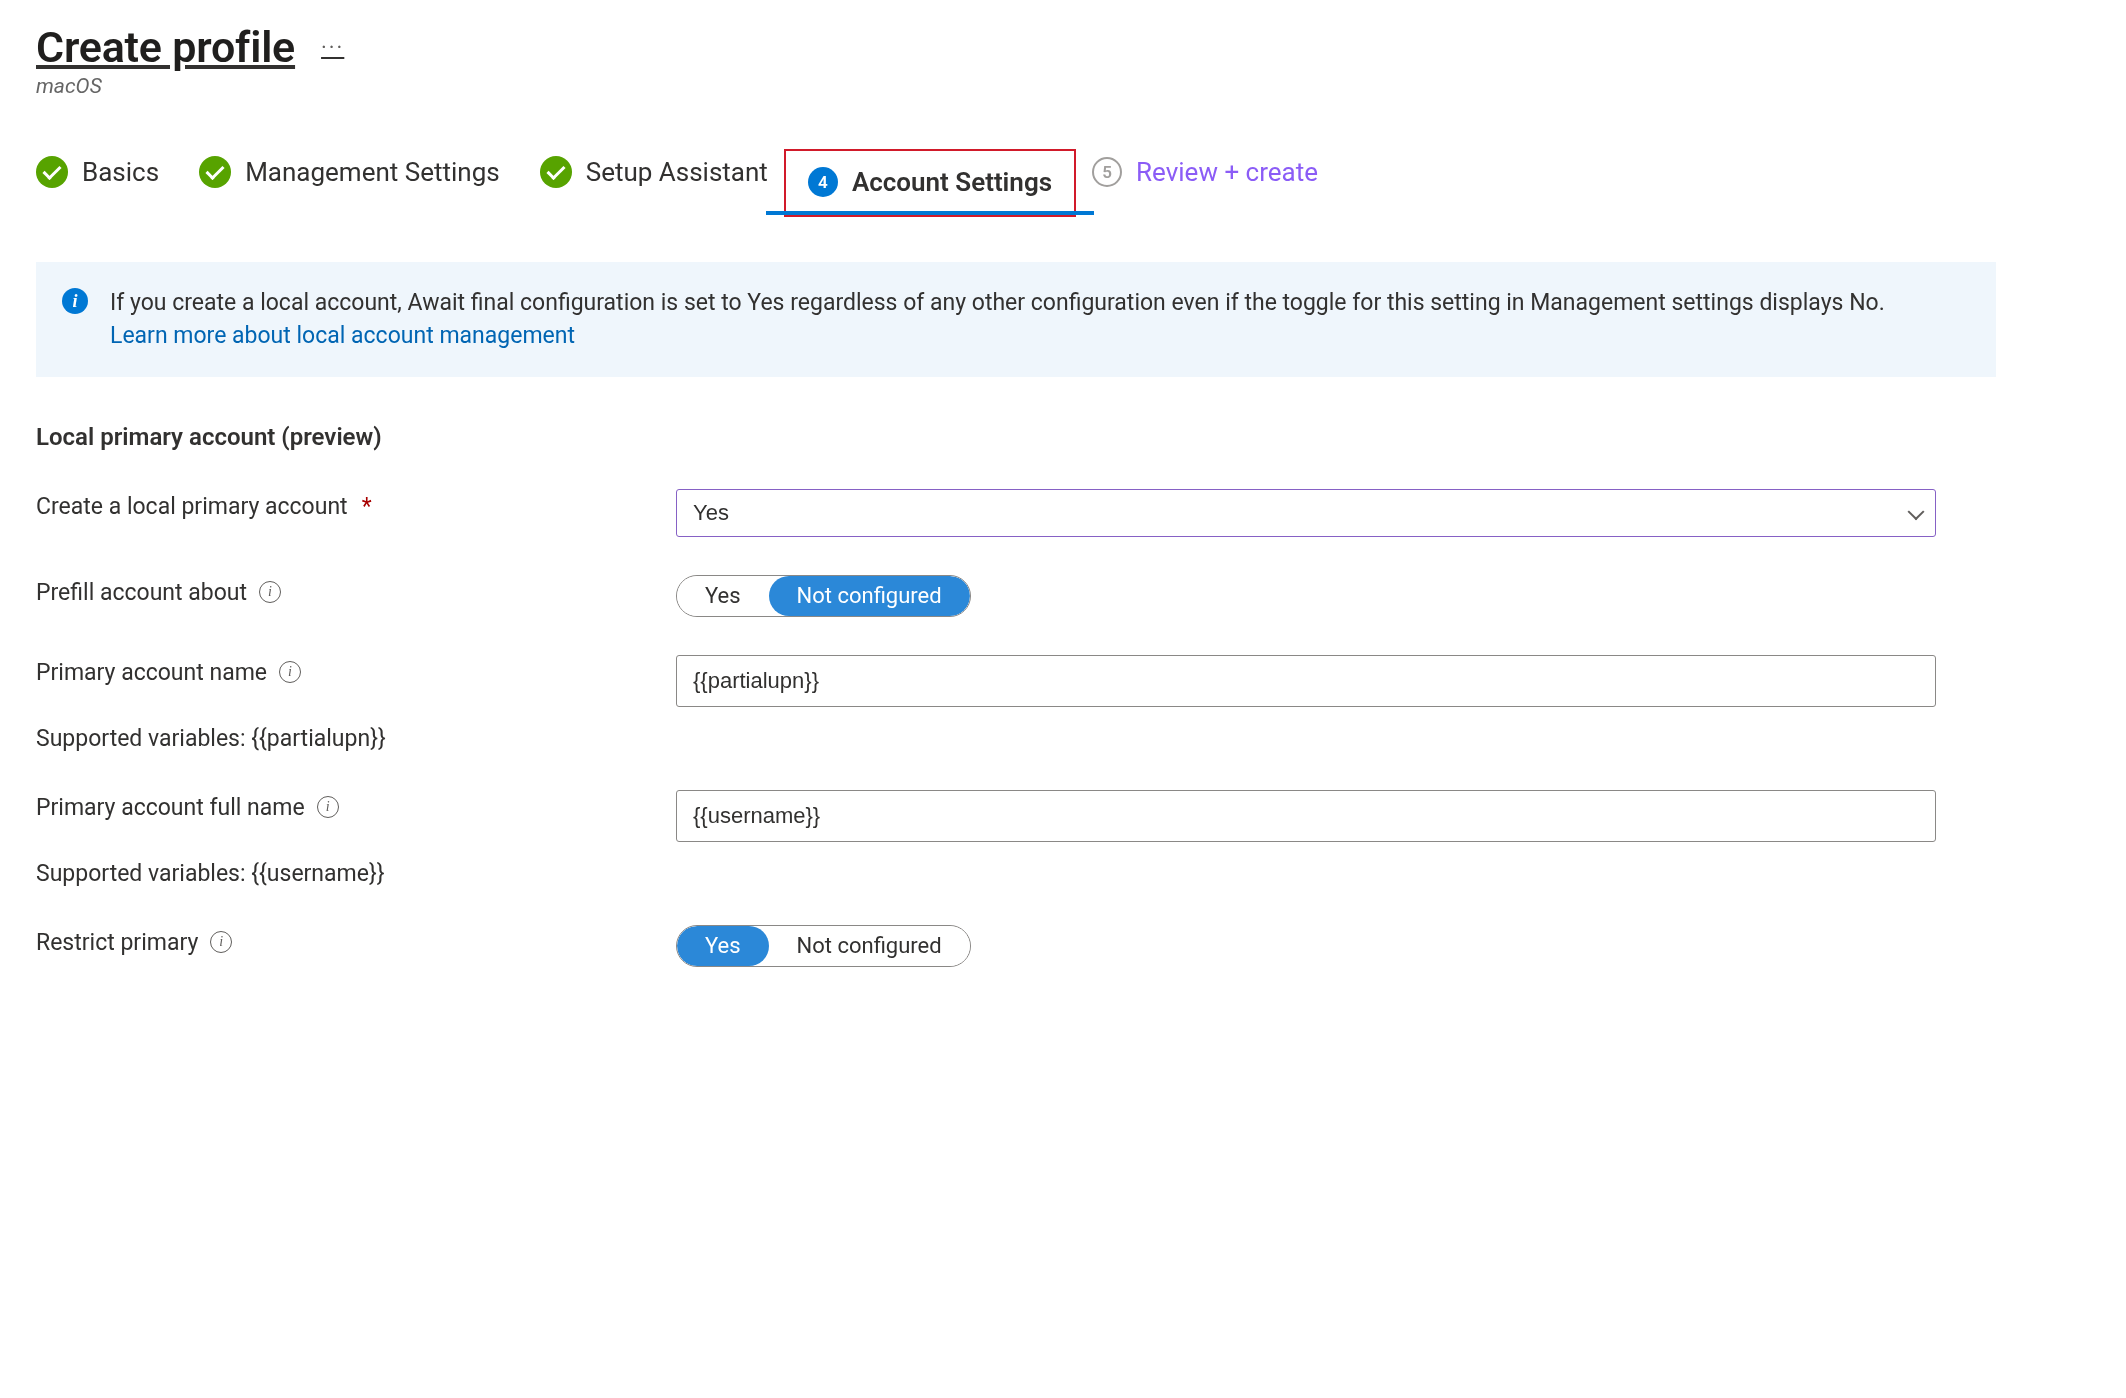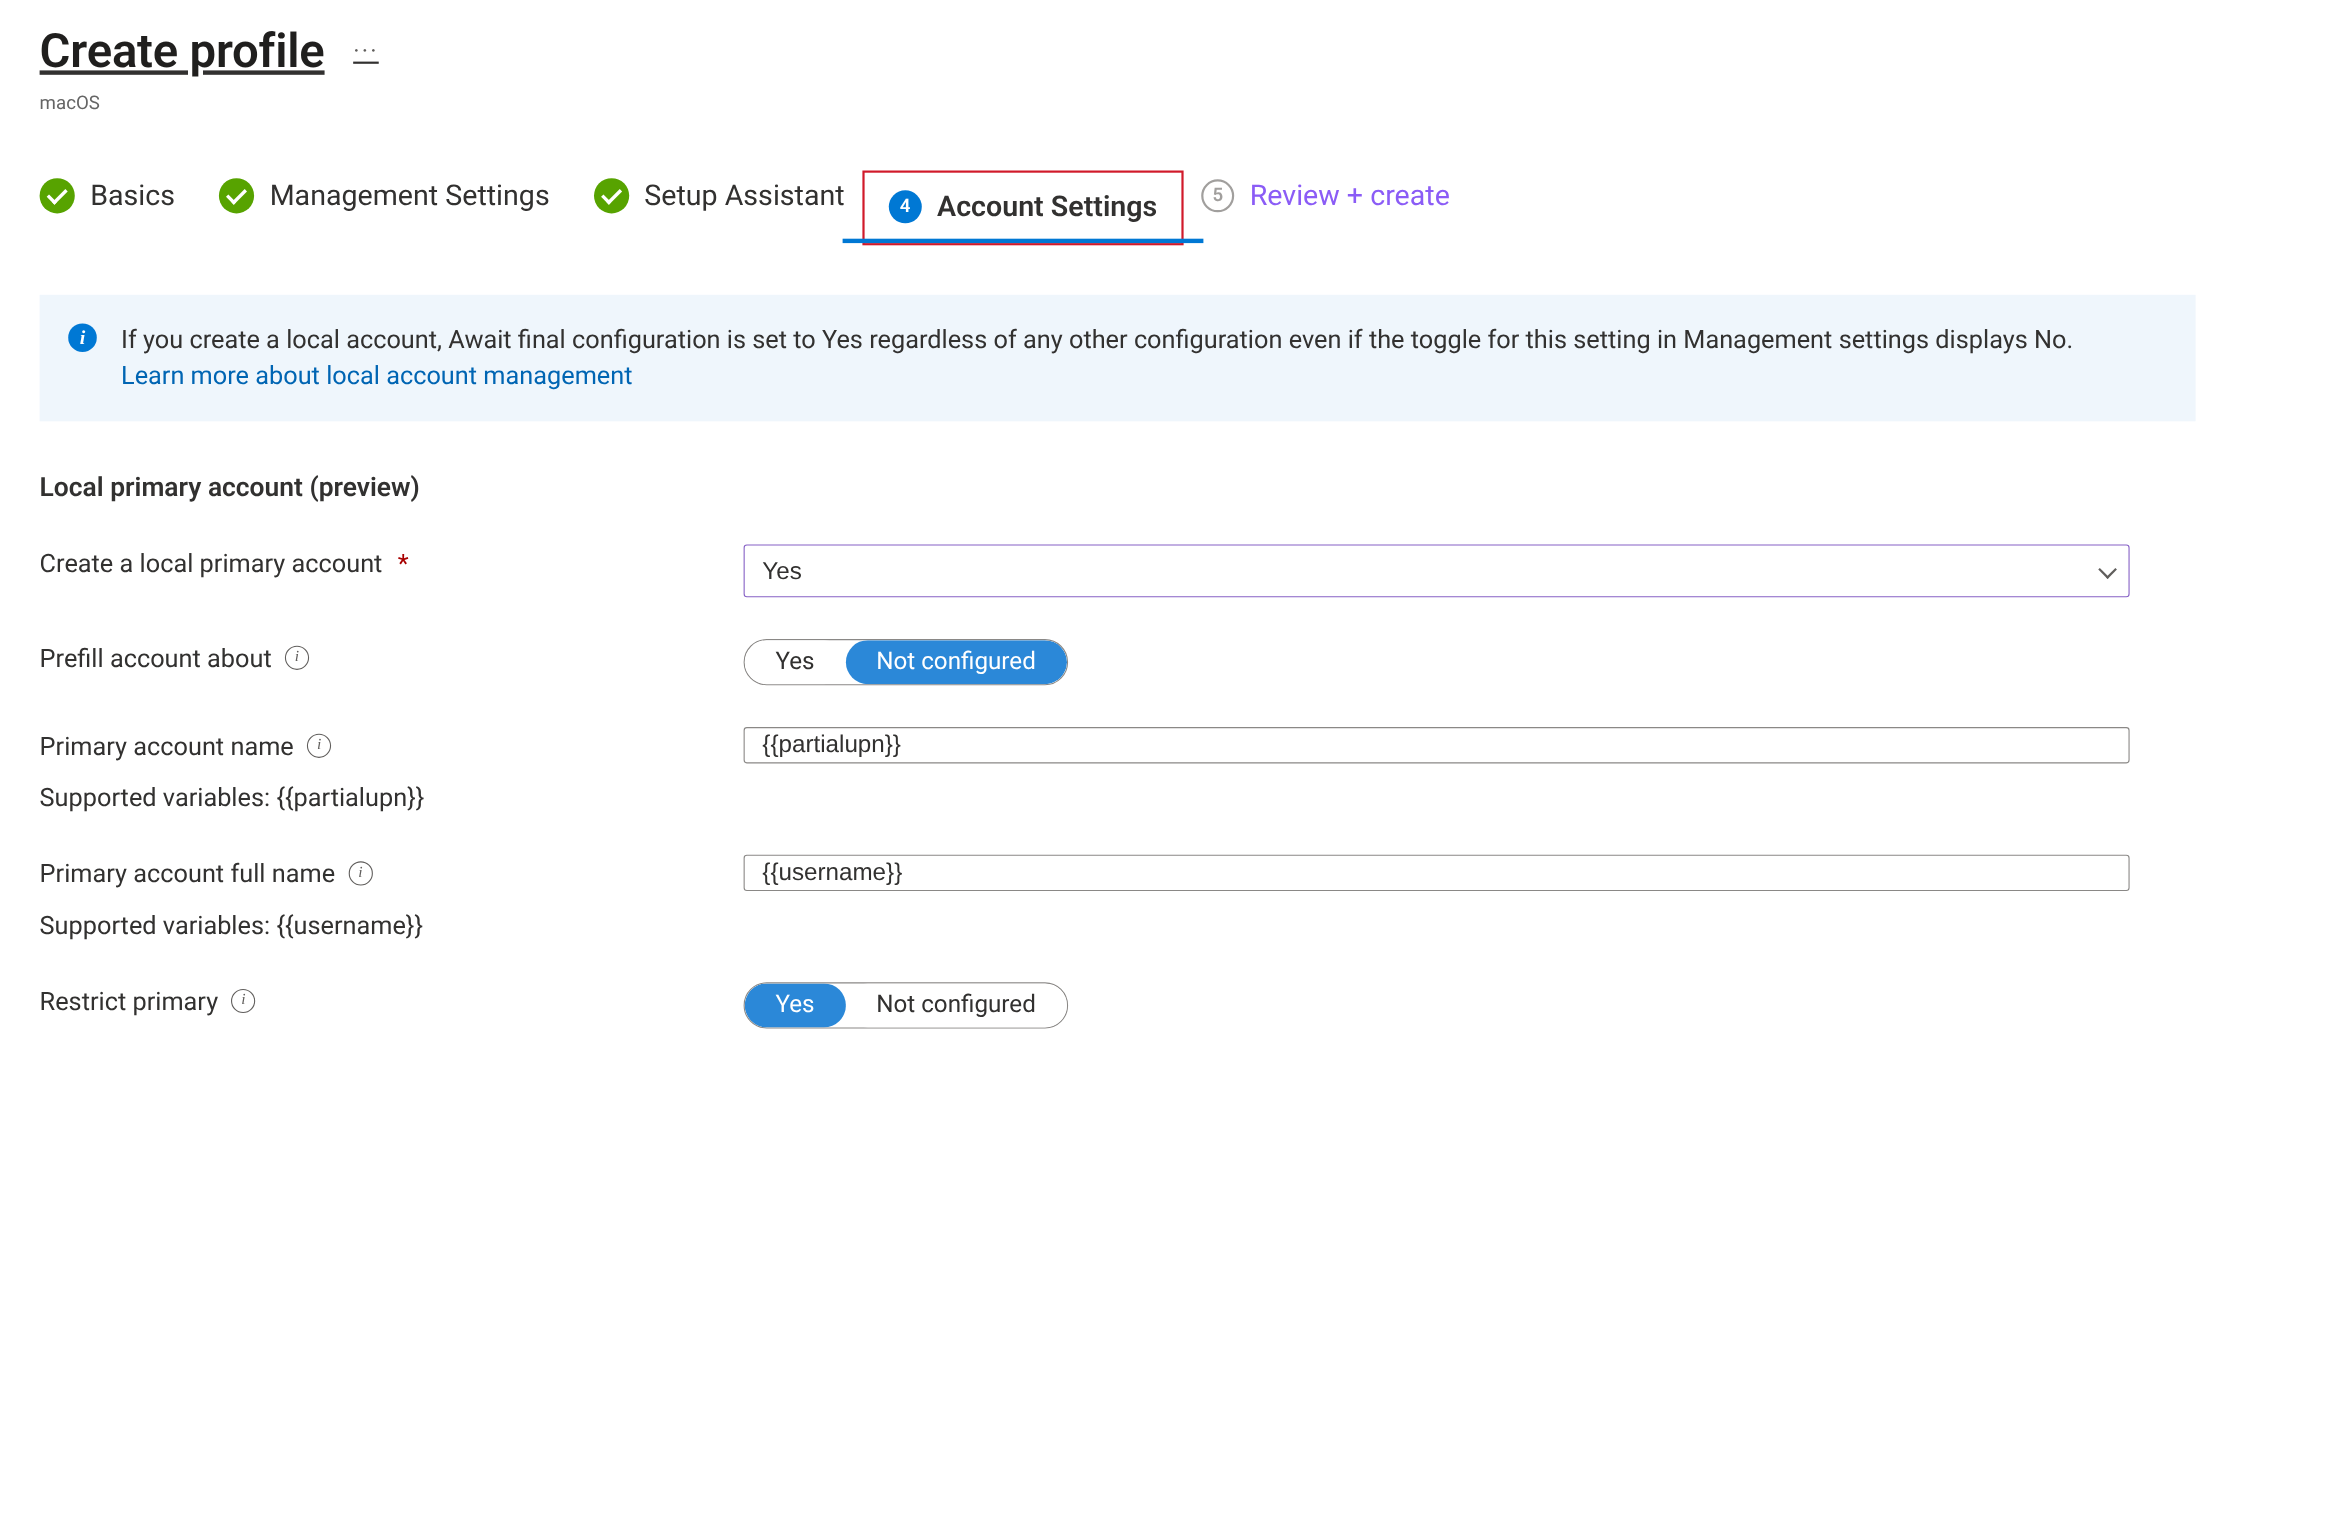--- a/index.html
+++ b/index.html
@@ -13,21 +13,21 @@
   }
   .header-row { display: flex; align-items: center; gap: 26px; text-decoration: underline; }
   .page-title {
     font-size: 43px;
     font-weight: 600;
     color: #201f1e;
     margin: 0;
     letter-spacing: -0.2px;
   }
   .more-dots { font-size: 22px; color: #605e5c; letter-spacing: 2px; cursor: pointer; user-select: none; }
-  .subtitle { font-size: 17px; color: #656565; margin-top: 12px; }
+  .subtitle { font-size: 21px; color: #656565; margin-top: 2px; font-style: italic; }
 
   
   .stepper {
     display: flex;
     align-items: center;
     gap: 40px;
     margin-top: 58px;
   }
   .step {
     display: flex;
@@ -194,21 +194,21 @@
     border-radius: 999px;
   }
   .pill-opt.selected {
     background: #2b88d8;
     color: #fff;
   }
 
   
   .txt-input {
     width: 100%;
-    height: 33px;
+    height: 52px;
     border: 1px solid #8a8886;
     border-radius: 3px;
     padding: 0 16px;
     font-size: 22px;
     color: #323130;
     background: #fff;
     outline: none;
   }
   .supported-line {
     font-size: 23px;

